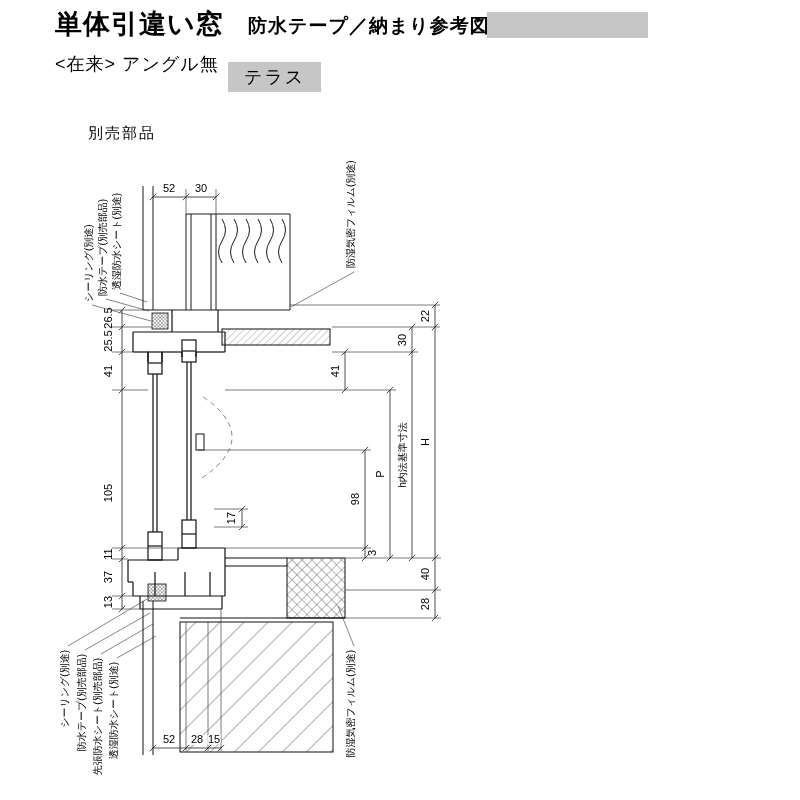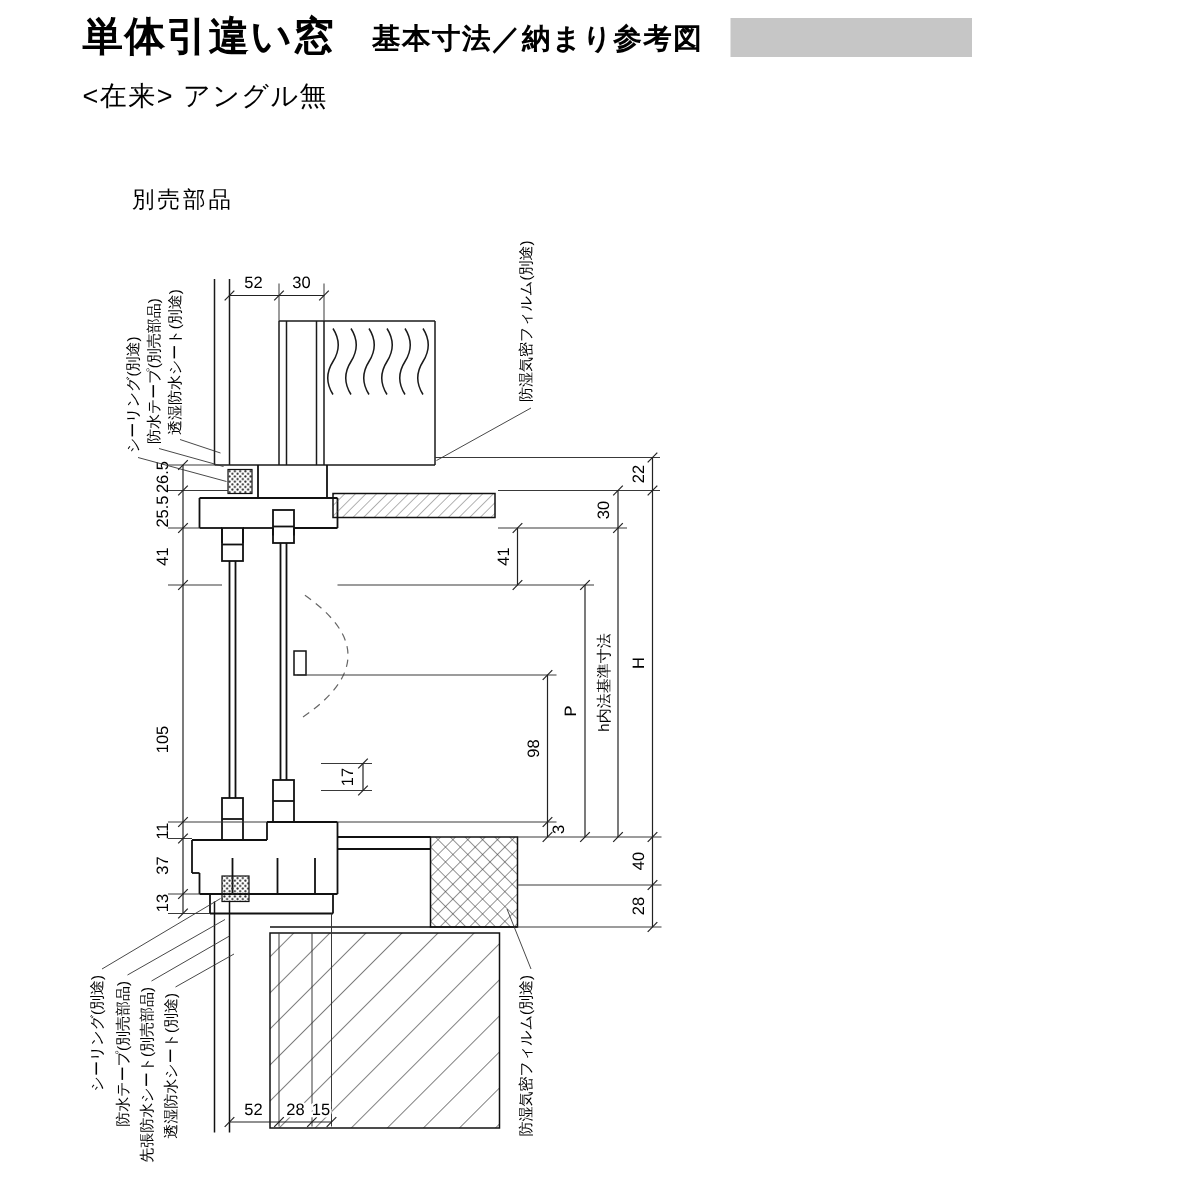--- a/index.html
+++ b/index.html
@@ -16,24 +16,25 @@
   .dim{font-size:11px;}
   .ann{font-size:10px;}
   .halo{paint-order:stroke;stroke:#ffffff;stroke-width:3px;}
 </style>
 </head>
 <body>
 
 <div class="page">
 
   <div class="title">単体引違い窓</div>
-  <div class="subtitle">基本寸法／納まり参考図</div>
+  <div class="subtitle">防水テープ／納まり参考図</div>
   <div class="titlebar"></div>
 
   <div class="spec-type">&lt;在来&gt; アングル無</div>
+  <div class="badge">テラス</div>
 
   <div class="section-label">別売部品</div>
 
   <svg width="800" height="800" viewBox="0 0 800 800">
     <defs>
       <g id="tick">
           <line x1="-3.2" y1="3.2" x2="3.2" y2="-3.2"></line>
         </g>
       <pattern id="stipple" width="3.5" height="3.5" patternUnits="userSpaceOnUse">
         <circle cx="0.9" cy="0.9" r="0.7" fill="#222"></circle>

